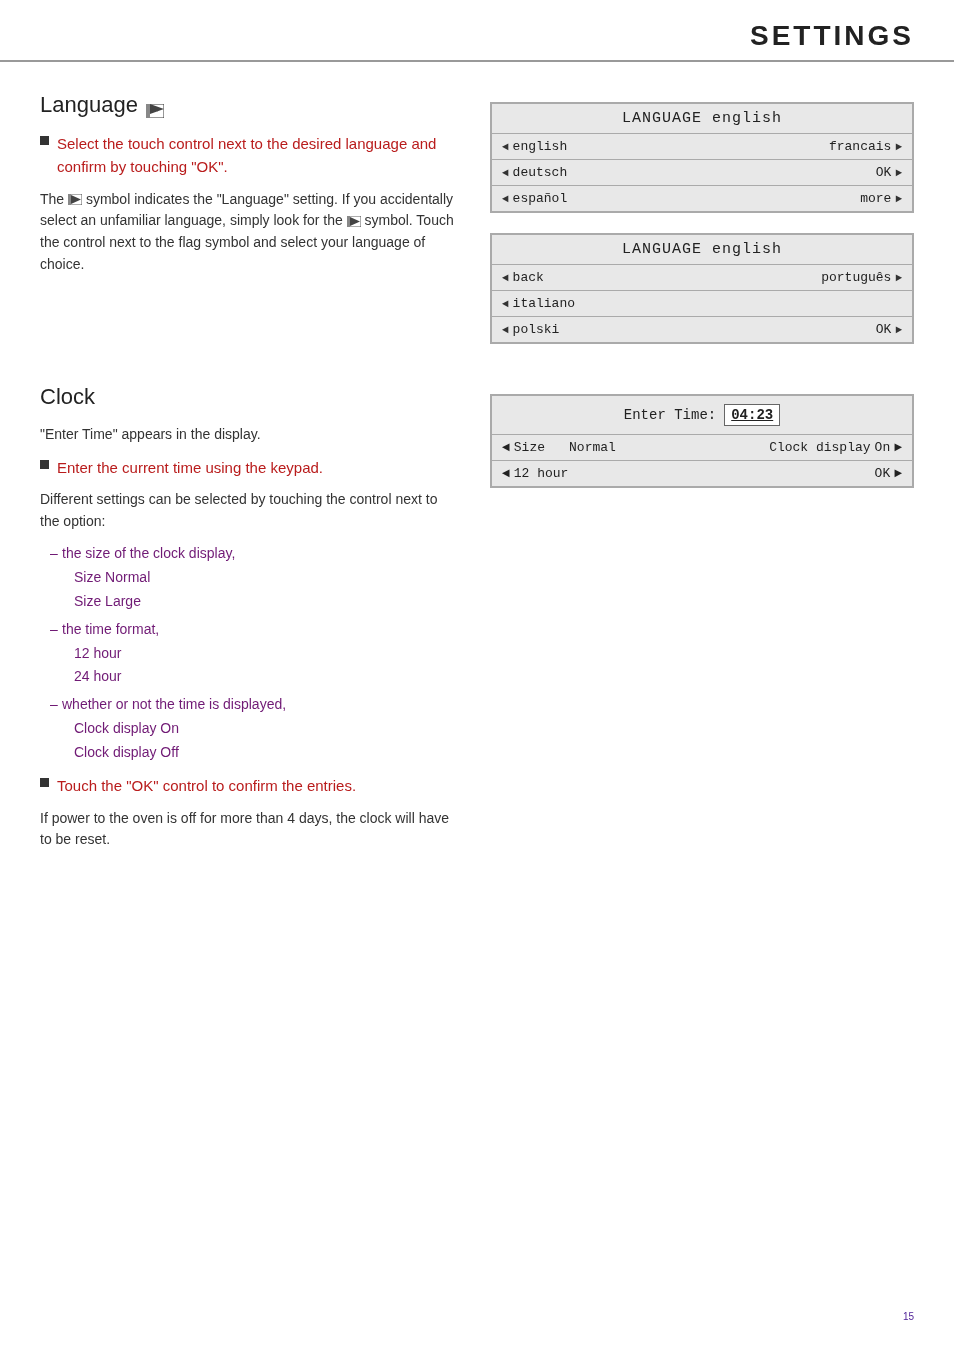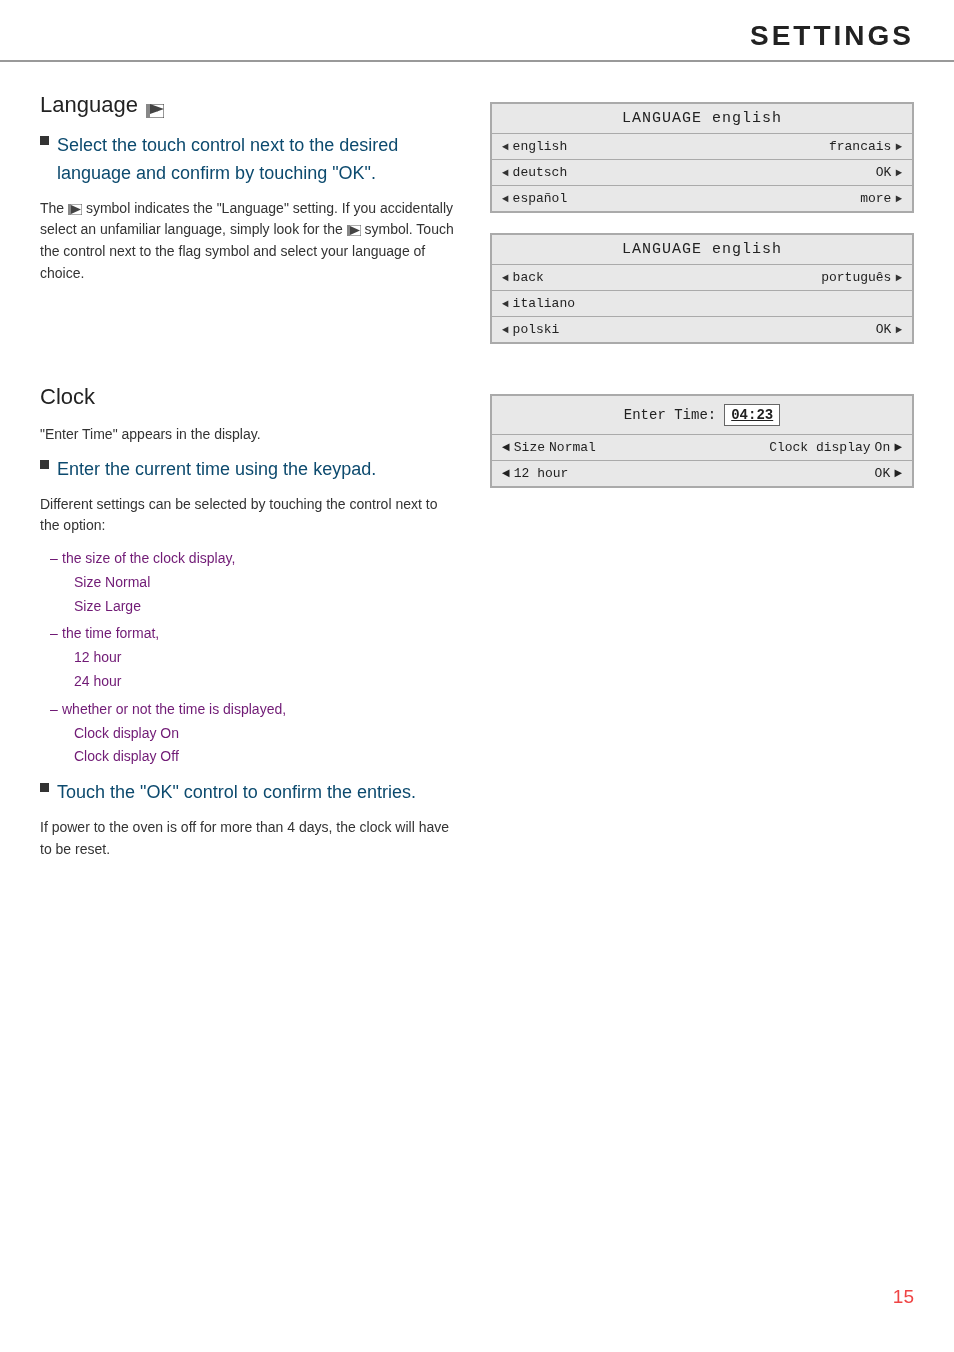--- a/index.html
+++ b/index.html
@@ -68,23 +68,23 @@
       height: 14px;
       position: relative;
     }
     .flag-icon svg {
       width: 18px;
       height: 14px;
     }
 
     
     .section-text {
-      font-size: 18px;
+      font-size: 15px;
       line-height: 1.55;
-      color: #0c4a6e;
+      color: #b91c1c;
     }
 
     .bullet-item {
       display: flex;
       align-items: flex-start;
       gap: 8px;
       margin-bottom: 10px;
     }
     .bullet-square {
       width: 9px;
@@ -206,24 +206,24 @@
       border-bottom: 1px solid #aaa;
       font-size: 13px;
     }
     .clock-row:last-child {
       border-bottom: none;
     }
 
     
     .page-number {
       position: absolute;
-      bottom: 44px;
+      bottom: 30px;
       right: 40px;
-      font-size: 19px;
-      color: #ef4444;
+      font-size: 10px;
+      color: #4c1d95;
     }
   </style>
 </head>
 <body>
 
 <div class="page-header">
   <h1>SETTINGS</h1>
 </div>
 
 <div class="content">
@@ -380,21 +380,21 @@
 
         <div class="clock-header-row">
           <span>Enter Time:</span>
           <span class="clock-time-box">04:23</span>
         </div>
 
         <div class="clock-row">
           <div style="display:flex;align-items:center;gap:4px;">
             <span>◄</span>
             <span>Size</span>
-            <span style="margin-left:0;">Normal</span>
+            <span style="margin-left:20px;">Normal</span>
           </div>
           <div style="display:flex;align-items:center;gap:4px;">
             <span>Clock display</span>
             <span>On</span>
             <span>►</span>
           </div>
         </div>
 
         <div class="clock-row">
           <div style="display:flex;align-items:center;gap:4px;">

